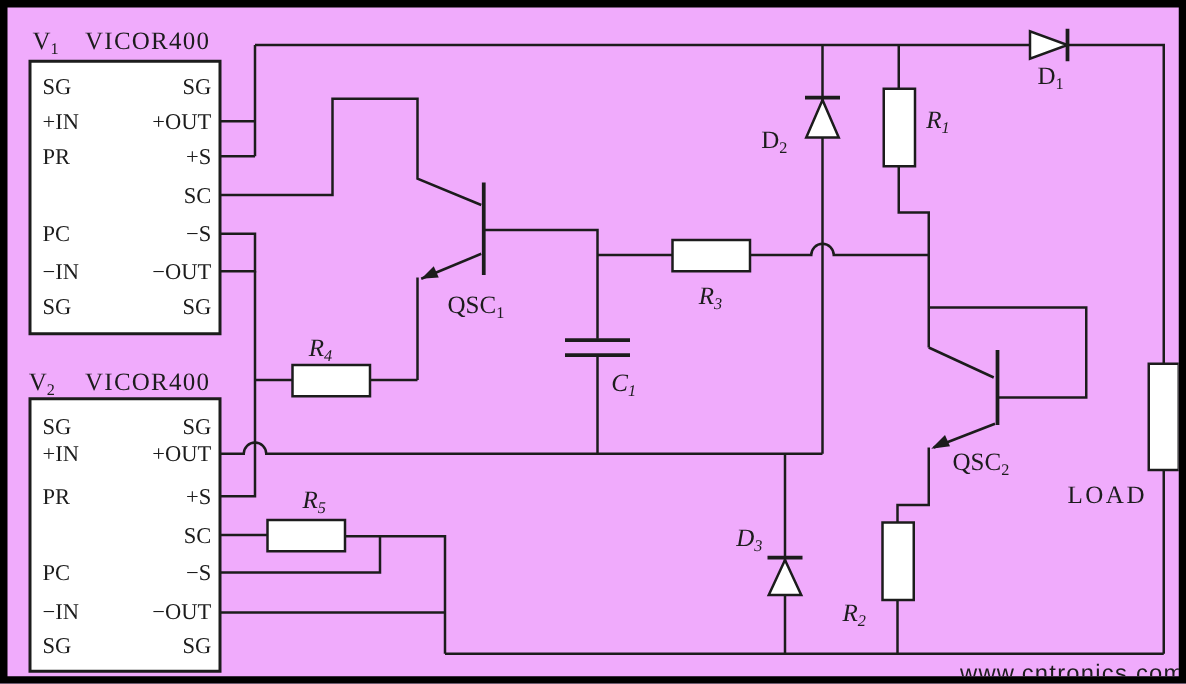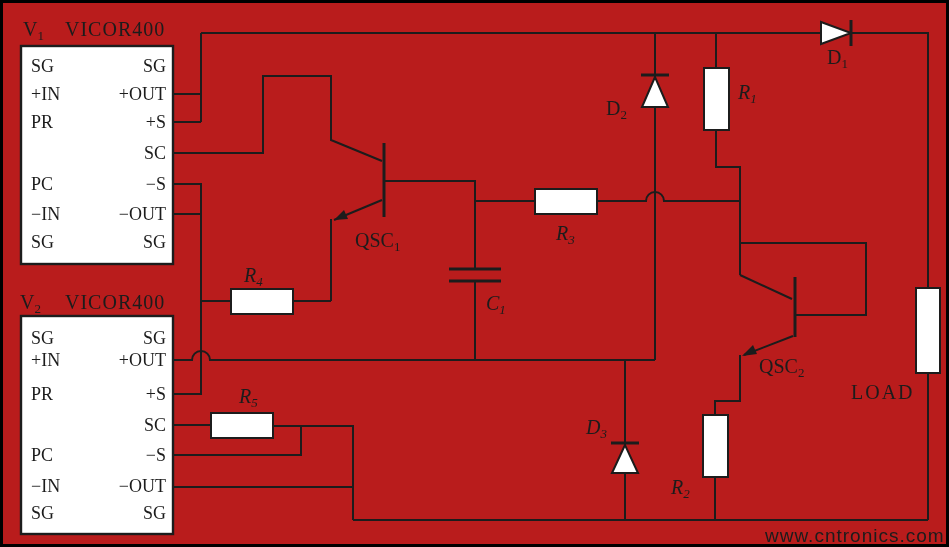--- a/index.html
+++ b/index.html
@@ -1,17 +1,17 @@
 <!DOCTYPE html>
 <html><head>
 <meta charset="utf-8">
 <style>
   html,body{margin:0;padding:0;background:#ffffff;}
-  .page{position:relative;width:949px;height:547px;background:#b91c1c;overflow:hidden;
-        border:3px solid #000000;box-sizing:border-box;}
+  .page{position:relative;width:949px;height:547px;background:#f0abfc;overflow:hidden;
+        border:6px solid #000000;box-sizing:border-box;}
   svg{display:block;}
   .wire{fill:none;stroke:#1c1c1c;stroke-width:2;}
   .thick{fill:none;stroke:#1c1c1c;stroke-width:3;}
   .box{fill:#ffffff;stroke:#1c1c1c;stroke-width:2;}
   .modbox{fill:#ffffff;stroke:#1c1c1c;stroke-width:2.4;}
   .tri{fill:#ffffff;stroke:#1c1c1c;stroke-width:2;}
   .arrow{fill:#1c1c1c;stroke:none;}
   text{fill:#1c1c1c;font-family:"Liberation Serif","DejaVu Serif",serif;}
   .pin{font-size:18px;}
   .pinr{font-size:18px;text-anchor:end;}

